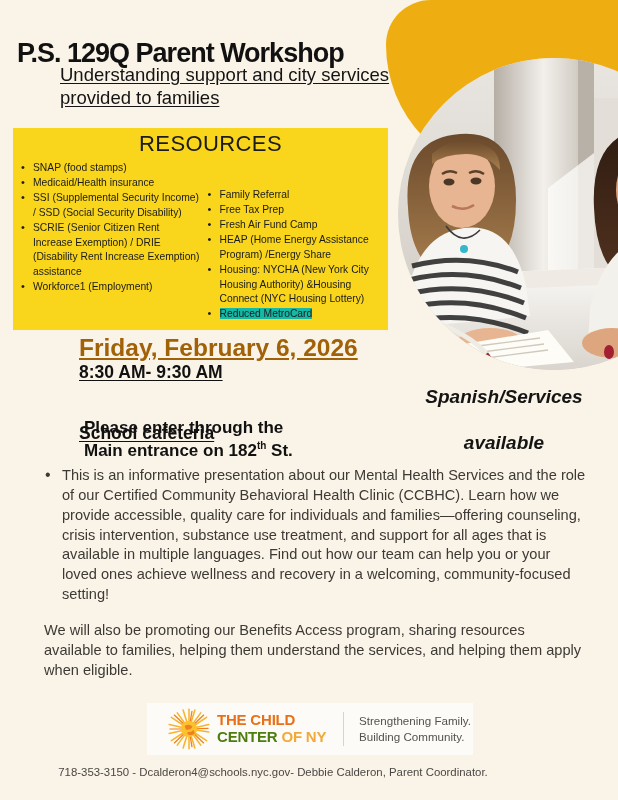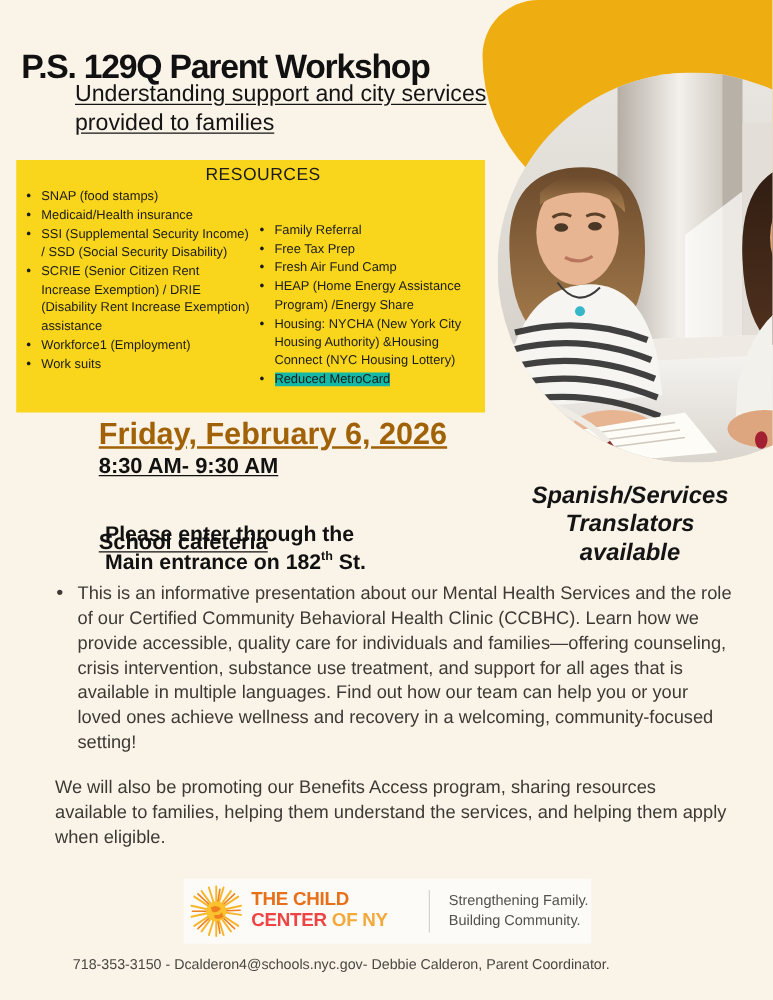--- a/index.html
+++ b/index.html
@@ -68,21 +68,21 @@
   
   .resources-box{
     position:absolute;
     left:13px; top:128px;
     width:375px; height:202px;
     background:#f9d51c;
     z-index:3;
   }
   .resources-title{
     text-align:center;
-    font-size:14px;
+    font-size:22px;
     color:#1b1b1b;
     letter-spacing:0.4px;
     margin-top:3px;
     font-weight:400;
     margin-left:20px;
   }
   .res-cols{
     display:flex;
     gap:4px;
     padding:4px 0 0 6px;
@@ -199,32 +199,32 @@
     position:absolute;
     left:147px; top:703px;
     width:326px; height:52px;
     background:#fdfbf7;
     display:flex;
     align-items:center;
     z-index:6;
   }
   .logo-left{
     display:flex; align-items:center;
-    padding-left:4px; width:196px;
+    padding-left:20px; width:196px;
   }
   .sun{ width:44px; height:44px; flex:none; }
   .logo-text{
     margin-left:6px;
     font-size:15px;
     font-weight:bold;
     line-height:1.12;
     letter-spacing:-0.2px;
   }
   .logo-text .l1{ color:#e8701a; }
-  .logo-text .l2 b{ color:#ef4444; }
+  .logo-text .l2 b{ color:#4d7c0f; }
   .logo-text .l2 i{ color:#f2a93b; font-style:normal; font-weight:bold; }
   .logo-divider{
     width:1px; height:34px; background:#d8d3cb;
   }
   .logo-tag{
     padding-left:15px;
     font-size:11.6px;
     line-height:1.35;
     color:#55524e;
   }
@@ -332,21 +332,20 @@
 <div class="resources-box">
   <div class="resources-title">RESOURCES</div>
   <div class="res-cols">
     <div class="res-col left">
       <ul>
         <li><span>SNAP (food stamps)</span></li>
         <li><span>Medicaid/Health insurance</span></li>
         <li><span>SSI (Supplemental Security Income) / SSD (Social Security Disability)</span></li>
         <li><span>SCRIE (Senior Citizen Rent Increase Exemption) / DRIE (Disability Rent Increase Exemption) assistance</span></li>
         <li><span>Workforce1 (Employment)</span></li>
-        <li><span>Work suits</span></li>
       </ul>
     </div>
     <div class="res-col right">
       <ul>
         <li><span>Family Referral</span></li>
         <li><span>Free Tax Prep</span></li>
         <li><span>Fresh Air Fund Camp</span></li>
         <li><span>HEAP (Home Energy Assistance Program) /Energy Share</span></li>
         <li><span>Housing: NYCHA (New York City Housing Authority) &amp;Housing Connect (NYC Housing Lottery)</span></li>
         <li class="hl"><span>Reduced MetroCard</span></li>
@@ -358,21 +357,21 @@
 <div class="date-line">Friday, February 6, 2026</div>
 <div class="time-line">8:30 AM- 9:30 AM</div>
 <div class="place-line">School cafeteria</div>
 <div class="entrance">
   <span>Please enter through the</span><br>
   <span>Main entrance on 182</span><sup>th</sup><span> St.</span>
 </div>
 
 <div class="translators">
   <span>Spanish/Services</span><br>
-  <span>Translators</span><br>
+  <br>
   <span>available</span>
 </div>
 
 <div class="body-bullet">
   <ul>
     <li>This is an informative presentation about our Mental Health Services and the role of our Certified Community Behavioral Health Clinic (CCBHC). Learn how we provide accessible, quality care for individuals and families—offering counseling, crisis intervention, substance use treatment, and support for all ages that is available in multiple languages. Find out how our team can help you or your loved ones achieve wellness and recovery in a welcoming, community-focused setting!</li>
   </ul>
 </div>
 <div class="body-para">We will also be promoting our Benefits Access program, sharing resources available to families, helping them understand the services, and helping them apply when eligible.</div>
 

